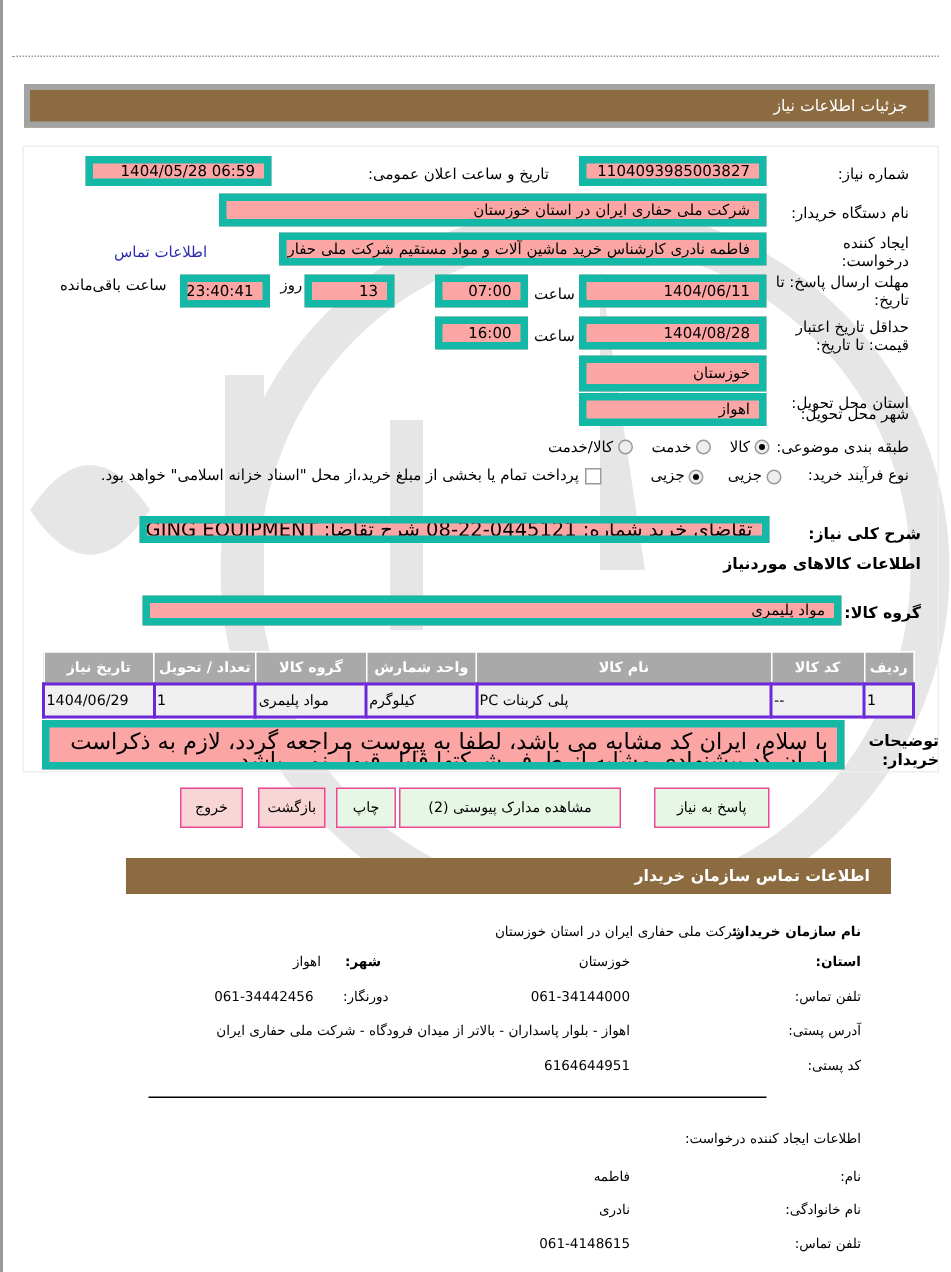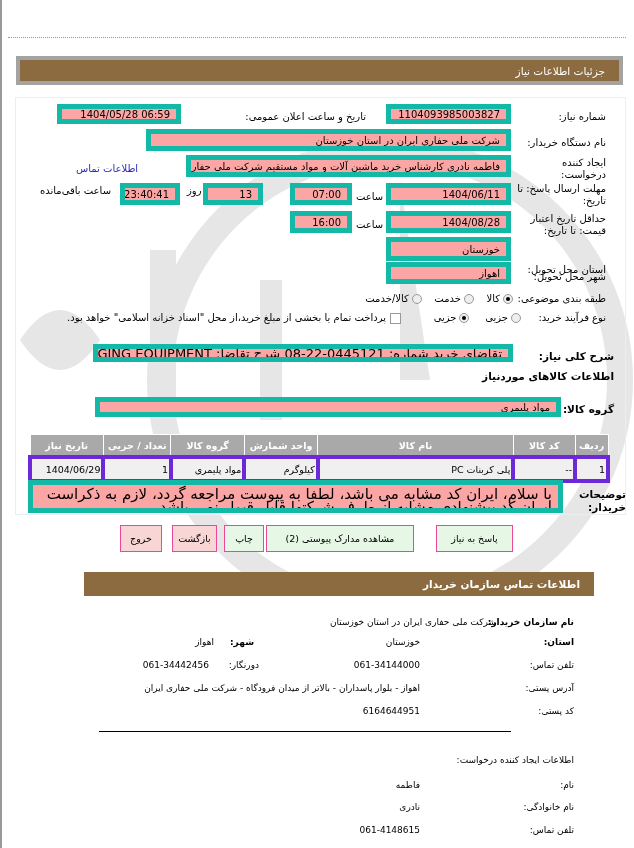--- a/index.html
+++ b/index.html
@@ -14,21 +14,21 @@
   .lbl { position:absolute; font-size:10px; white-space:nowrap; text-align:right; }
   .box { position:absolute; border:5px solid #14b8a6; background:#fca5a5; box-sizing:border-box; font-size:10px;
          padding:0 6px; display:flex; align-items:center; white-space:nowrap; overflow:hidden;text-align:right; }
   .box.ltr { direction:ltr; justify-content:flex-end; }
   .radio { display:inline-block; width:8px; height:8px; border-radius:50%; border:1px solid #999; background:#eee; vertical-align:middle; margin:0 3px; position:relative; }
   .radio.on::after { content:""; position:absolute; left:2px; top:2px; width:4px; height:4px; border-radius:50%; background:#000; }
   .check { display:inline-block; width:9px; height:9px; border:1px solid #999; background:#fff; vertical-align:middle; margin:0 4px; }
   .bold { font-weight:bold; }
   table.items { position:absolute; left:28px; top:434px; width:582px; border-collapse:collapse; font-size:9.5px; }
   table.items th { background:#a9a9a9; color:#fff; font-weight:bold; height:18px; border:1px solid #fff; font-size:9.5px; }
-  table.items td { background:#f0f0f0; text-align:right; height:18px; border:4px solid #6d28d9; }
+  table.items td { background:#f0f0f0; text-align:left; height:18px; border:2px solid #6d28d9; }
   .btn { position:absolute; top:525px; height:27px; border:1px solid #ec4899; box-sizing:border-box; font-size:9.5px;
          display:flex; align-items:center; justify-content:center; cursor:pointer; }
   .btn.green { background:#e6f7e6; }
   .btn.red { background:#f9d6d6; }
   .ci { position:absolute; font-size:9px; white-space:nowrap; }
   .link { color:#2a2ab4; }
 </style>
 </head>
 <body>
 
@@ -101,21 +101,21 @@
 <div class="box" style="left:95px; top:397px; width:466px; height:20px;">مواد پلیمری</div>
 
 <table class="items">
   <tbody>
       <tr>
     <th style="width:22px;">ردیف</th>
     <th style="width:50px;">کد کالا</th>
     <th style="width:165px;">نام کالا</th>
     <th style="width:60px;">واحد شمارش</th>
     <th style="width:60px;">گروه کالا</th>
-    <th style="width:55px;">تعداد / جزیی</th>
+    <th style="width:55px;">تعداد / تحویل</th>
     <th style="width:60px;">تاریخ نیاز</th>
   </tr>
   <tr>
     <td>1</td>
     <td>--</td>
     <td>پلی کربنات PC</td>
     <td>کیلوگرم</td>
     <td>مواد پلیمری</td>
     <td>1</td>
     <td>1404/06/29</td>

